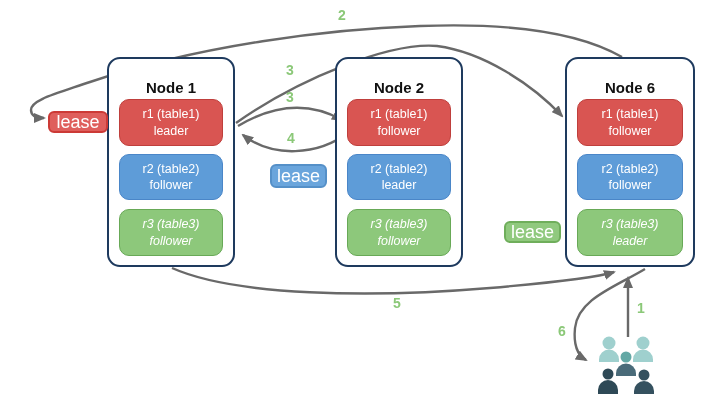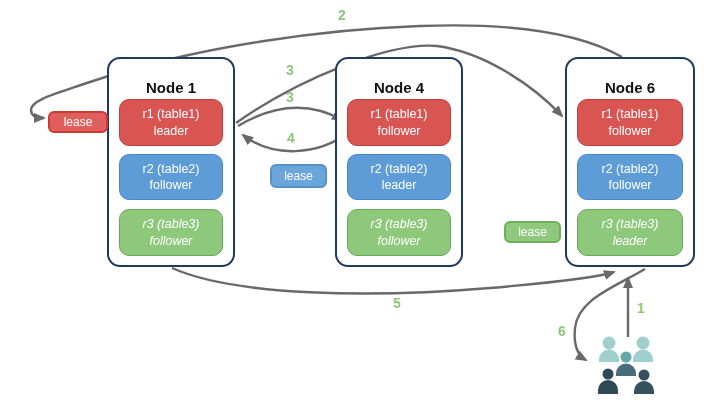--- a/index.html
+++ b/index.html
@@ -25,21 +25,21 @@
     color:#ffffff;font-size:12.5px;line-height:1.3;text-align:center;box-sizing:border-box;
   }
   .replica.r1{top:40px;}
   .replica.r2{top:95px;height:46px;}
   .replica.r3{top:150px;font-style:italic;}
   .replica.red{background:#d95552;border:1.5px solid #bf3f3c;}
   .replica.blue{background:#5e9cd8;border:1.5px solid #4a86c8;}
   .replica.green{background:#8dc87b;border:1.5px solid #68a957;}
   .lease{
     position:absolute;display:flex;align-items:center;justify-content:center;
-    color:#ffffff;font-size:12px;border-radius:6px;box-sizing:border-box;
+    color:#ffffff;font-size:18px;border-radius:6px;box-sizing:border-box;
   }
   .lease-red{left:48px;top:111px;width:60px;height:22px;background:#df5f5c;border:2px solid #cc3a36;}
   .lease-blue{left:270px;top:164px;width:57px;height:24px;background:#6aa5dc;border:2px solid #5590c8;}
   .lease-green{left:504px;top:221px;width:57px;height:22px;background:#90c97e;border:2px solid #6fae5b;}
   .step{
     position:absolute;transform:translate(-50%,-50%);
     font-size:14px;font-weight:bold;color:#8bc878;
   }
   .step-1{left:641px;top:308px;}
   .step-2{left:342px;top:15px;}
@@ -80,21 +80,21 @@
       <span>r2 (table2)</span>
       <span>follower</span>
     </div>
     <div class="replica r3 green">
       <span>r3 (table3)</span>
       <span>follower</span>
     </div>
   </div>
 
   <div class="node node-2">
-    <div class="node-title">Node 4</div>
+    <div class="node-title">Node 2</div>
     <div class="replica r1 red">
       <span>r1 (table1)</span>
       <span>follower</span>
     </div>
     <div class="replica r2 blue">
       <span>r2 (table2)</span>
       <span>leader</span>
     </div>
     <div class="replica r3 green">
       <span>r3 (table3)</span>

